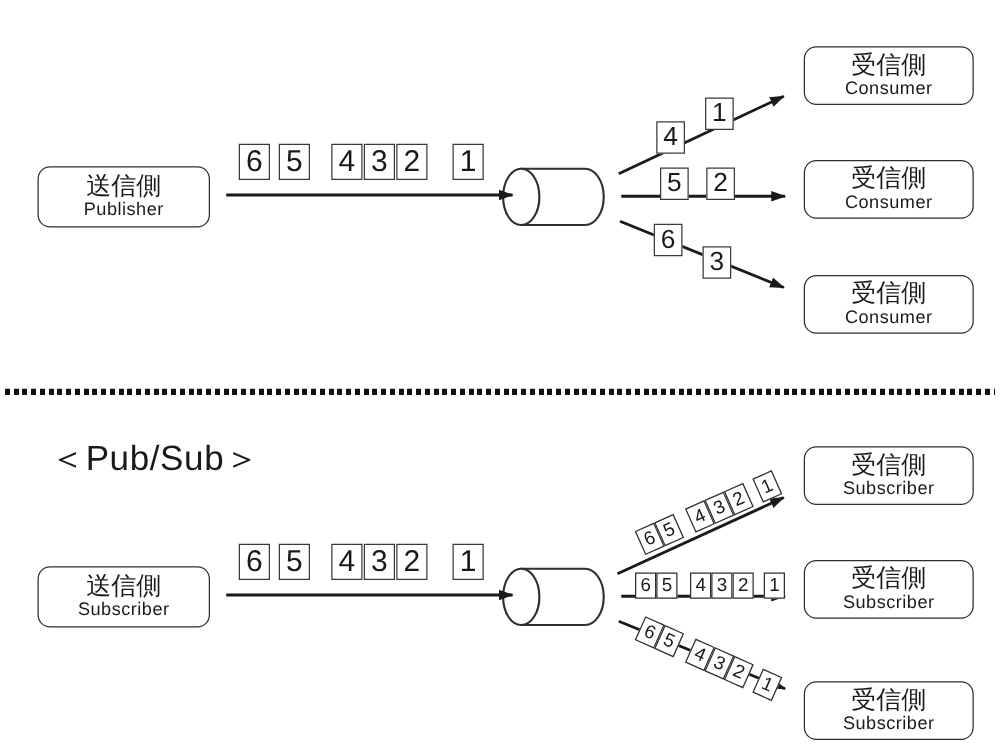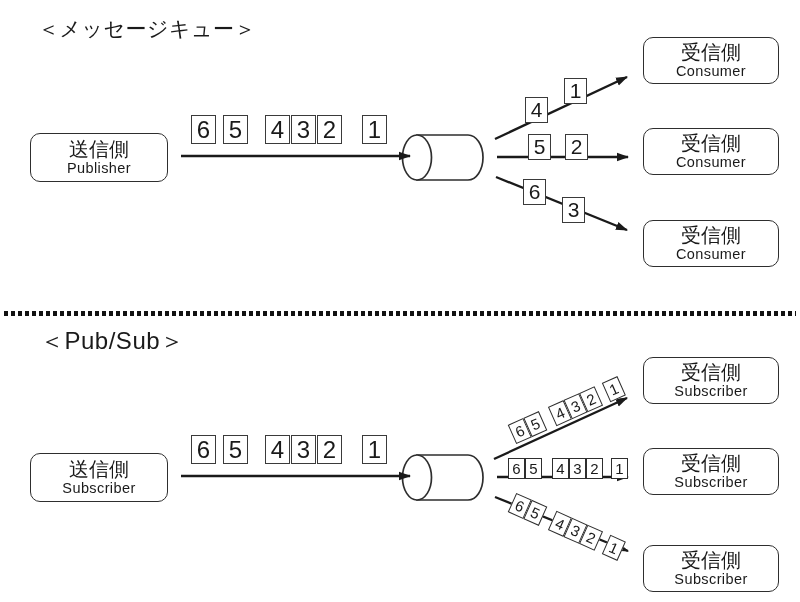--- a/index.html
+++ b/index.html
@@ -62,21 +62,20 @@
     <g stroke="#2e2e2e" stroke-width="1.7" fill="#ffffff">
       <path d="M417,455 H468 A15,22.5 0 0 1 468,500 H417 Z"></path>
       <ellipse cx="417" cy="477.5" rx="14.5" ry="22.5"></ellipse>
     </g>
     <line x1="181" y1="476" x2="410" y2="476" stroke="#1a1a1a" stroke-width="2.4" marker-end="url(#ah)"></line>
     <line x1="494" y1="459" x2="627" y2="398" stroke="#1a1a1a" stroke-width="2.3" marker-end="url(#ah)"></line>
     <line x1="497" y1="477" x2="628" y2="477" stroke="#1a1a1a" stroke-width="2.3" marker-end="url(#ah)"></line>
     <line x1="495" y1="497" x2="628" y2="551" stroke="#1a1a1a" stroke-width="2.3" marker-end="url(#ah)"></line>
   </svg>
 
-  <div class="abs title" style="left:38px;top:15px;">＜メッセージキュー＞</div>
 
   <div class="node" style="left:30px;top:133px;width:138px;height:49px;">
     <span class="ja">送信側</span>
     <span class="en">Publisher</span>
   </div>
 
   <div class="numbox" style="left:191px;top:115px;">6</div>
   <div class="numbox" style="left:223px;top:115px;">5</div>
   <div class="numbox" style="left:265px;top:115px;">4</div>
   <div class="numbox" style="left:291px;top:115px;">3</div>
@@ -99,21 +98,21 @@
     <span class="en">Consumer</span>
   </div>
   <div class="node" style="left:643px;top:220px;">
     <span class="ja">受信側</span>
     <span class="en">Consumer</span>
   </div>
 
 
   <div class="dotsep"></div>
 
-  <div class="abs title" style="left:40px;top:325px;font-size:24px;text-align:center;">＜Pub/Sub＞</div>
+  <div class="abs title" style="left:40px;top:348px;font-size:28px;text-align:center;">＜Pub/Sub＞</div>
 
   <div class="node" style="left:30px;top:453px;width:138px;height:49px;">
     <span class="ja">送信側</span>
     <span class="en">Subscriber</span>
   </div>
 
   <div class="numbox" style="left:191px;top:435px;">6</div>
   <div class="numbox" style="left:223px;top:435px;">5</div>
   <div class="numbox" style="left:265px;top:435px;">4</div>
   <div class="numbox" style="left:291px;top:435px;">3</div>

